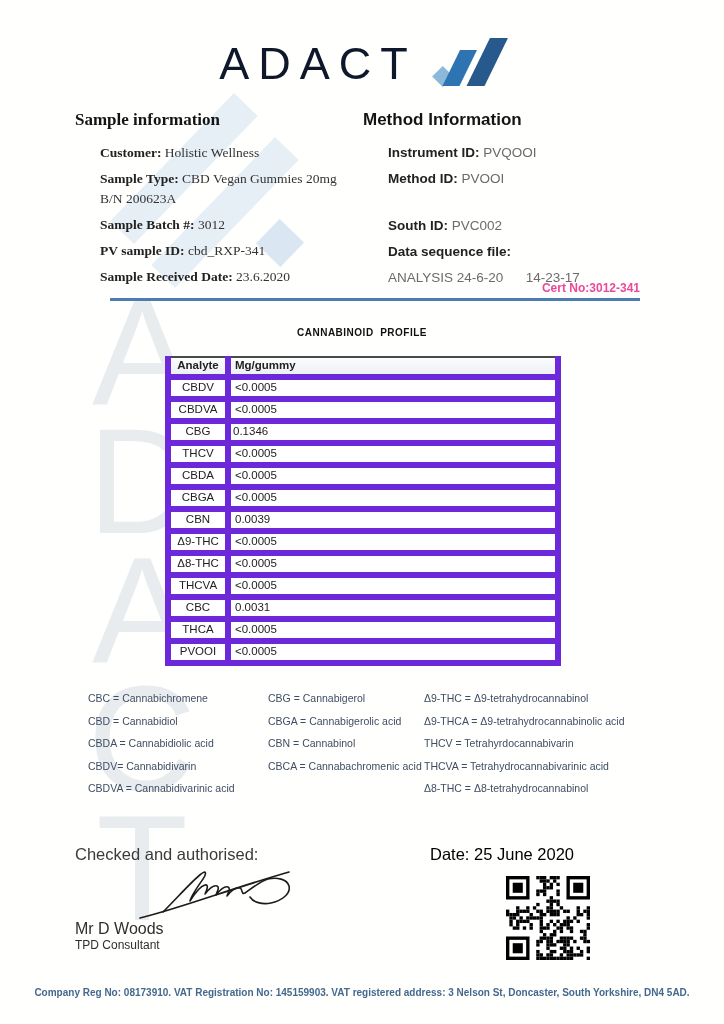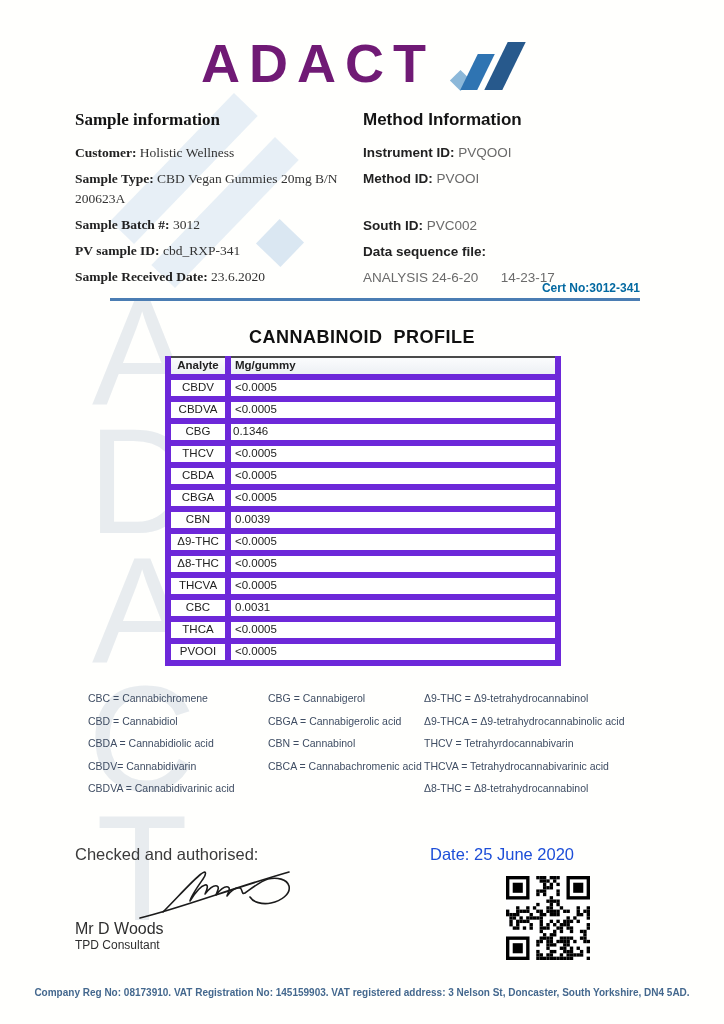--- a/index.html
+++ b/index.html
@@ -12,66 +12,66 @@
               pointer-events:none;user-select:none;}
   .wm-bar{position:absolute;background:#d3e1f0;opacity:.55;transform:rotate(-46deg);}
   #wm-bar1{left:95px;top:152px;width:178px;height:33px;}
   #wm-bar2{left:136px;top:196px;width:178px;height:33px;}
   #wm-diamond{position:absolute;left:263px;top:226px;width:34px;height:34px;background:#c2d7eb;
               opacity:.6;transform:rotate(-46deg);}
 
   
   .logo{position:absolute;top:36px;left:50%;transform:translateX(-50%);
         display:flex;align-items:flex-end;gap:18px;}
-  .logo-text{font-size:54px;font-weight:700;color:#701a75;letter-spacing:9px;line-height:1;}
+  .logo-text{font-size:45px;font-weight:400;color:#0f172a;letter-spacing:9px;line-height:1;}
   .logo-mark{position:relative;width:70px;height:50px;}
   .logo-mark .bar{position:absolute;bottom:0;transform:skewX(-26deg);}
   .bar-mid{left:16px;width:17px;height:36px;background:#2f74b2;}
   .bar-dark{left:43px;width:18px;height:48px;background:#27598c;}
   .mark-diamond{position:absolute;left:0;bottom:2px;width:15px;height:15px;background:#8cb8d9;
                 transform:rotate(45deg);}
 
   
   .section-h{font-size:17px;font-weight:700;color:#141414;margin:0 0 13px 0;}
   .sample-info{position:absolute;left:75px;top:110px;width:268px;font-family:Liberation Serif, serif;}
   .method-info{position:absolute;left:363px;top:110px;width:310px;}
-  .si-row,.mi-row{font-size:13.5px;line-height:20px;margin-bottom:6px;color:#2e2e2e;}
+  .si-row,.mi-row{font-size:13.5px;line-height:20px;margin-bottom:6px;color:#2e2e2e;margin-left:25px;}
   .si-label,.mi-label{font-weight:700;color:#222;}
   .si-value{color:#333;}
   .mi-value{color:#6b6b6b;}
   .mi-spacer{height:21px;}
   .mi-pre{white-space:pre;}
 
   
-  .cert{position:absolute;top:281px;right:84px;font-size:12px;font-weight:700;color:#0369a1;}
+  .cert{position:absolute;top:281px;right:84px;font-size:12px;font-weight:700;color:#ec4899;}
   .rule{position:absolute;left:110px;top:298px;width:530px;height:3px;background:#4b7db3;}
 
   
   .tbl-title{position:absolute;top:327px;left:0;width:724px;text-align:center;
-             font-size:18px;font-weight:700;letter-spacing:.5px;color:#111;white-space:pre;}
+             font-size:10px;font-weight:700;letter-spacing:.5px;color:#111;white-space:pre;}
   .coa-table{position:absolute;left:165px;top:356px;border-collapse:collapse;background:#fff;}
   .coa-table th,.coa-table td{border:6px solid #6d28d9;font-size:11.5px;line-height:15.5px;
              padding:0 4px;color:#222;height:16px;}
   .coa-table th{font-weight:700;background:linear-gradient(#fbfcfd,#edf0f4);
              border-top:2px solid #4a4a4a;border-bottom:2px solid #4a4a4a;margin-top:24px;}
   .col-analyte{width:46px;text-align:center;}
   .col-val{width:316px;text-align:left;}
   tr.hl td.col-val{background:linear-gradient(to right,#f3a434 0%,#f8c467 35%,#fdeccb 100%);
              border:1.5px solid #e09a2e;}
   td.cbg-mark{border-left:3px solid #ffc000;padding-left:2px;}
 
   
   .legend{position:absolute;top:692px;left:0;width:724px;font-size:10.5px;color:#3f4d63;}
   .lg-col{position:absolute;top:0;}
   #lg1{left:88px;} #lg2{left:268px;} #lg3{left:424px;}
   .lg-item{margin-bottom:10.5px;line-height:12px;}
 
   
   .checked{position:absolute;left:75px;top:845px;font-size:16.5px;color:#3b3b3b;}
-  .datelbl{position:absolute;left:430px;top:845px;font-size:16.5px;color:#1d4ed8;}
+  .datelbl{position:absolute;left:430px;top:845px;font-size:16.5px;color:#000000;}
   .sig{position:absolute;left:133px;top:860px;}
   .auth-name{position:absolute;left:75px;top:920px;font-size:16px;color:#2f2f2f;}
   .auth-role{position:absolute;left:75px;top:938px;font-size:12px;color:#2f2f2f;}
   #qr{position:absolute;left:506px;top:876px;width:84px;height:84px;}
 
   
   .footer{position:absolute;top:987px;left:0;width:724px;text-align:center;
           font-size:10px;color:#44688e;font-weight:bold;}
 </style>
 </head>

